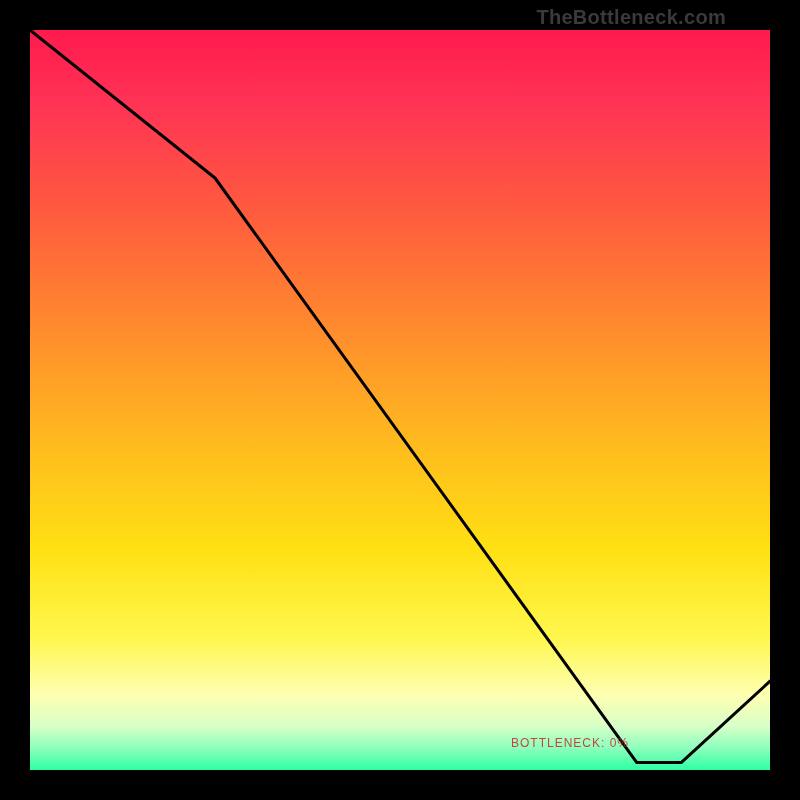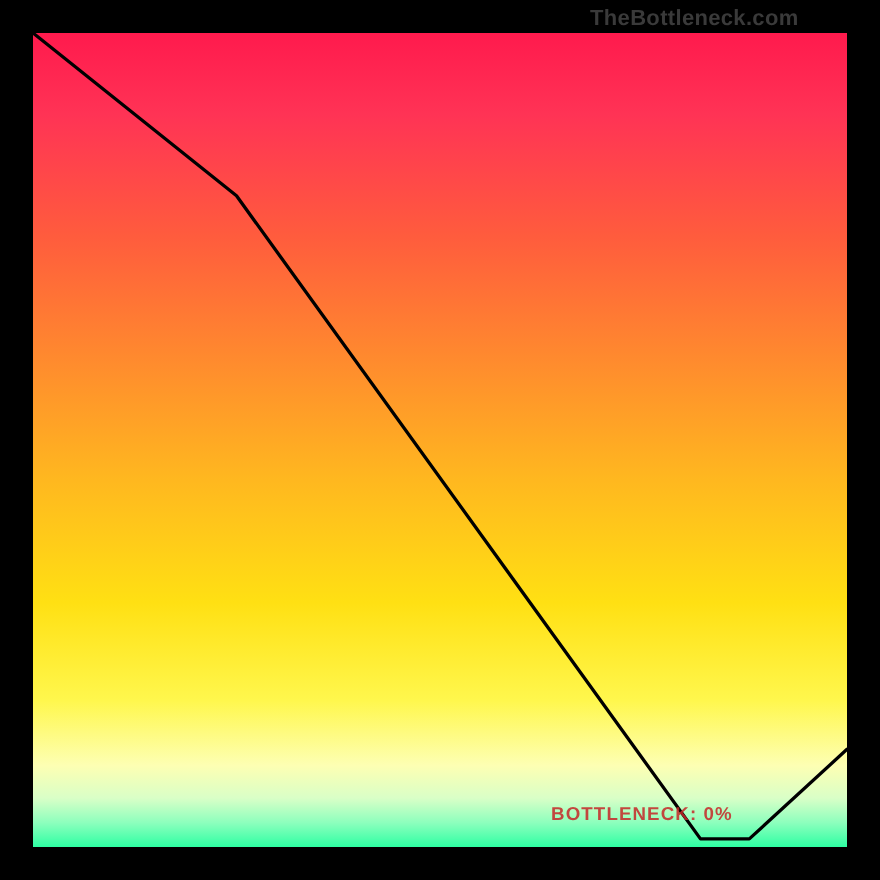--- a/index.html
+++ b/index.html
@@ -53,23 +53,23 @@
   svg.chart-line {
     position: absolute;
     left: 0;
     top: 0;
     width: 740px;
     height: 740px;
   }
   .dotted-label {
     position: absolute;
     bottom: 20px;
-    left: 471px;
-    font-size: 17px;
-    font-weight: 700;
+    left: 481px;
+    font-size: 12px;
+    font-weight: 400;
     letter-spacing: 1px;
     color: #c62828;
     opacity: 0.85;
     white-space: nowrap;
   }
 </style>
 </head>
 <body>
 
 <div class="outer-frame">

